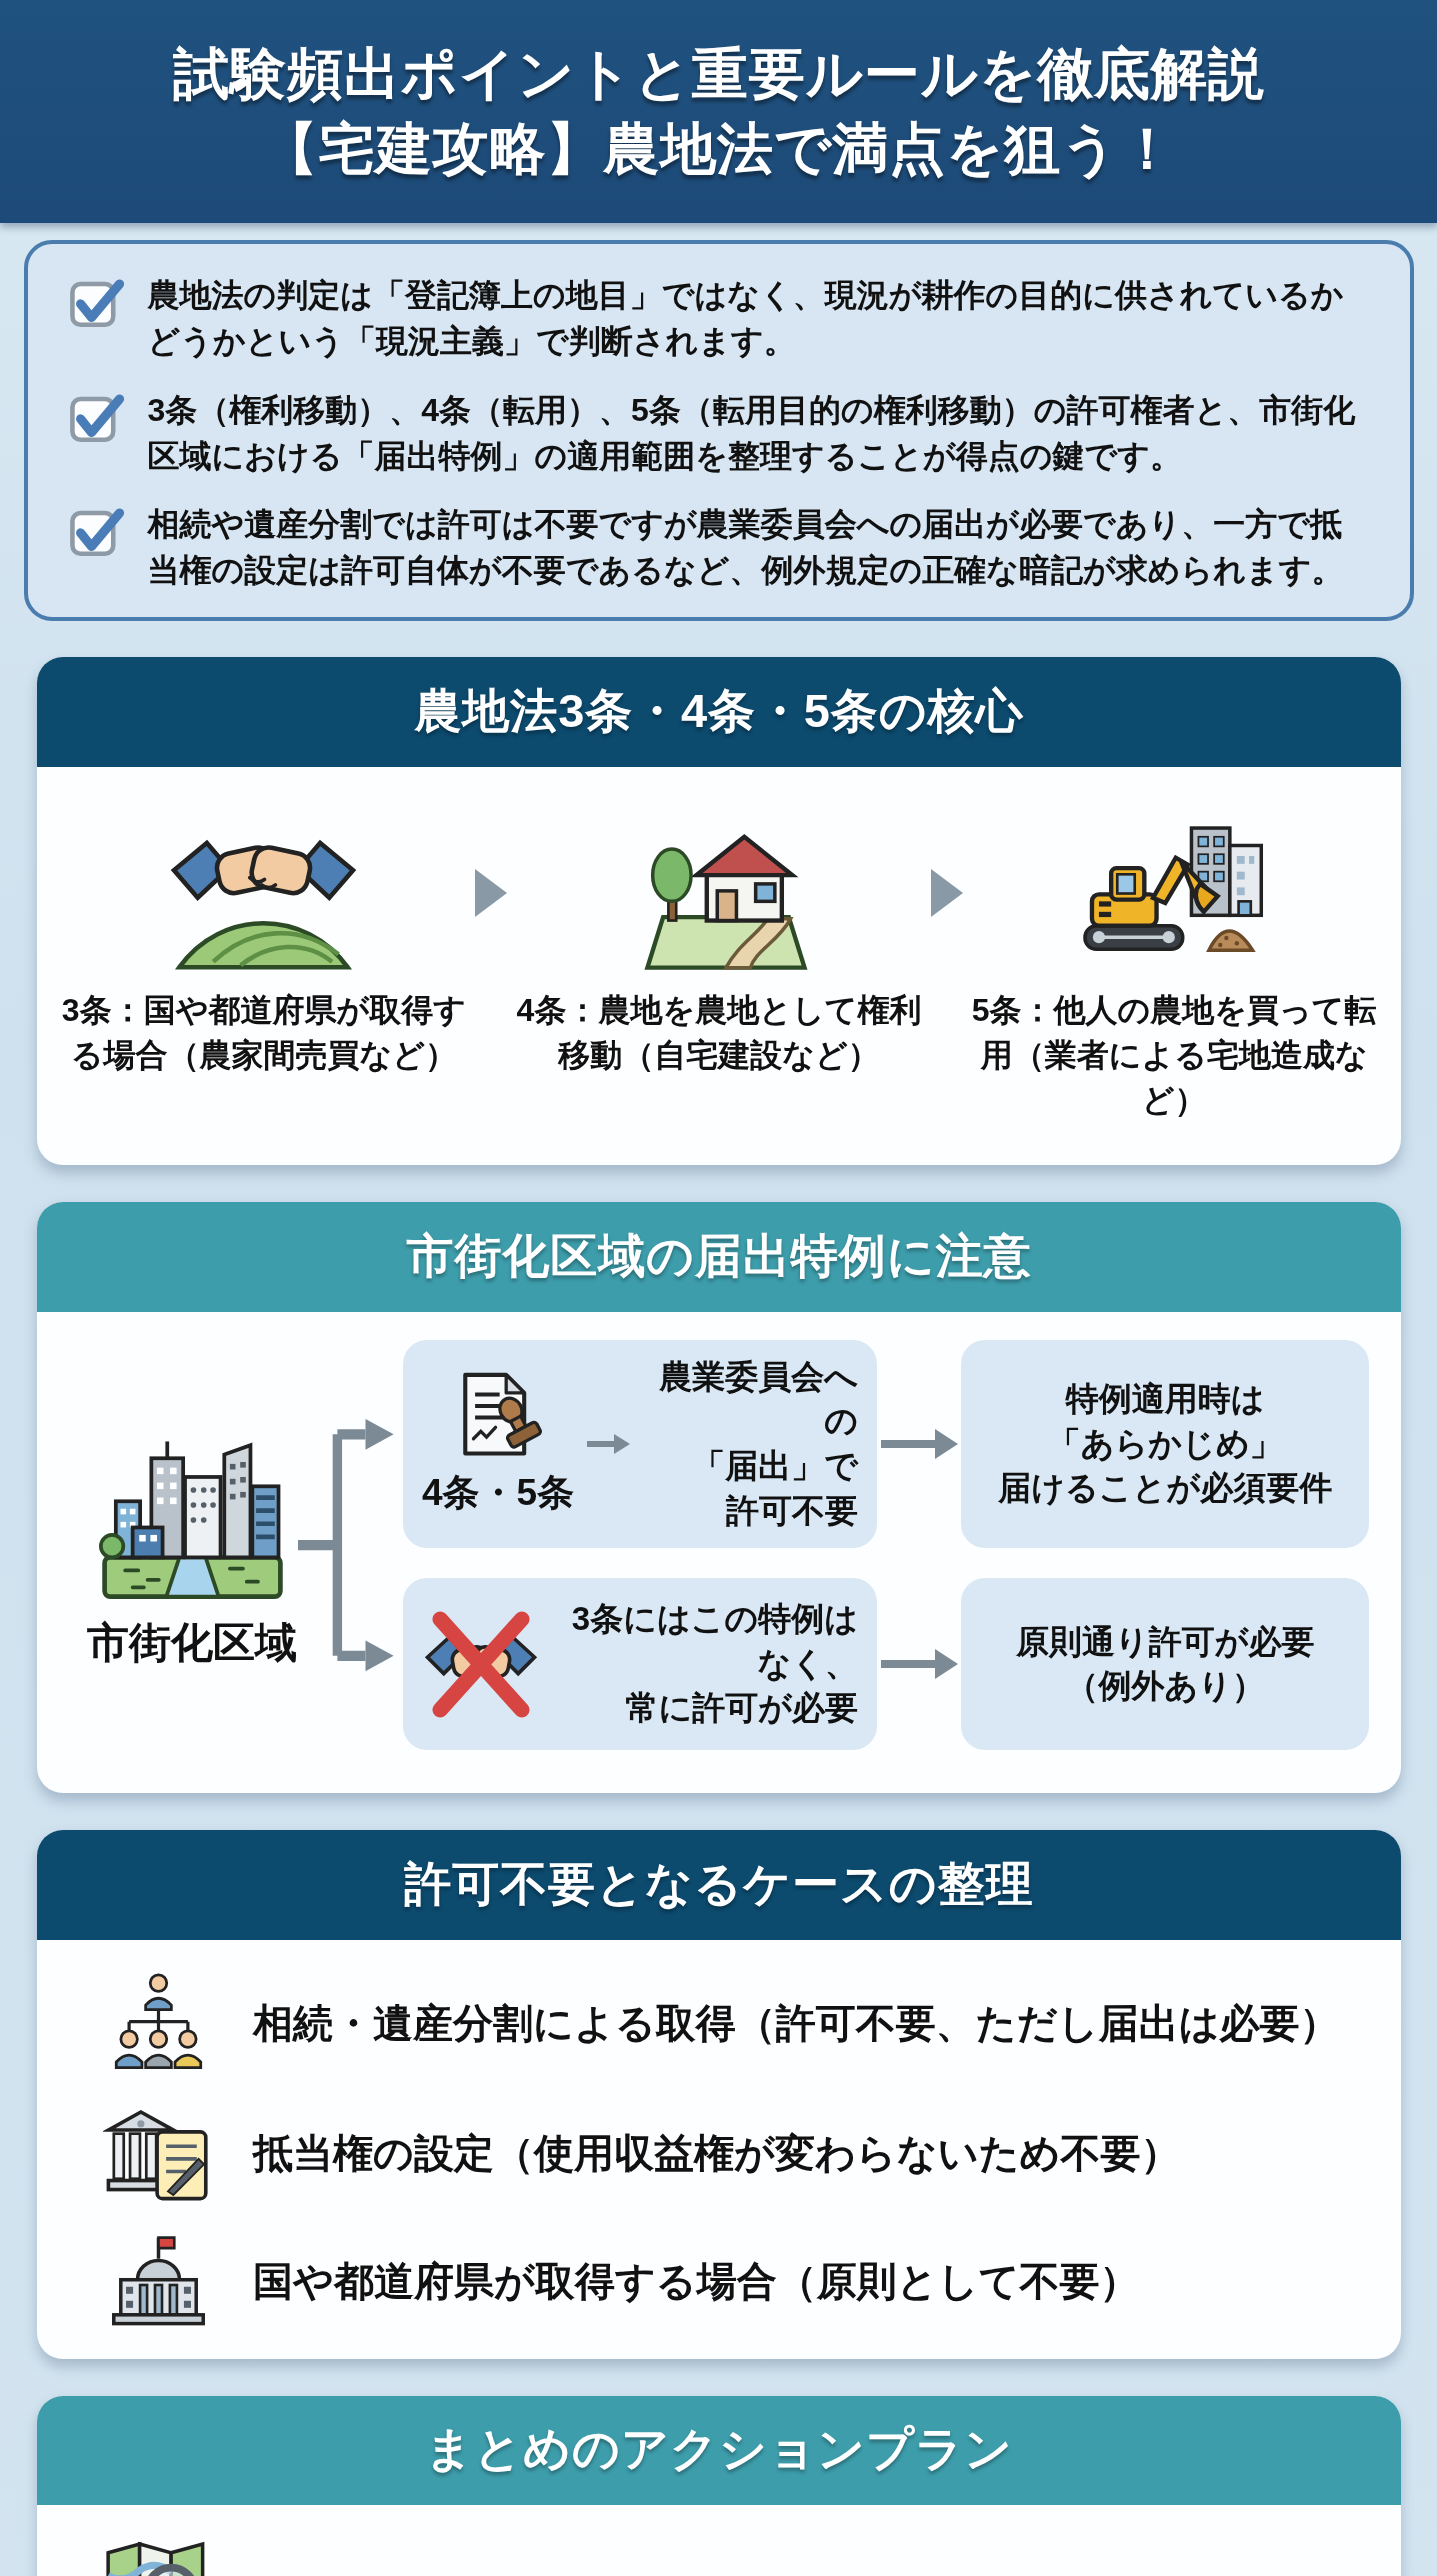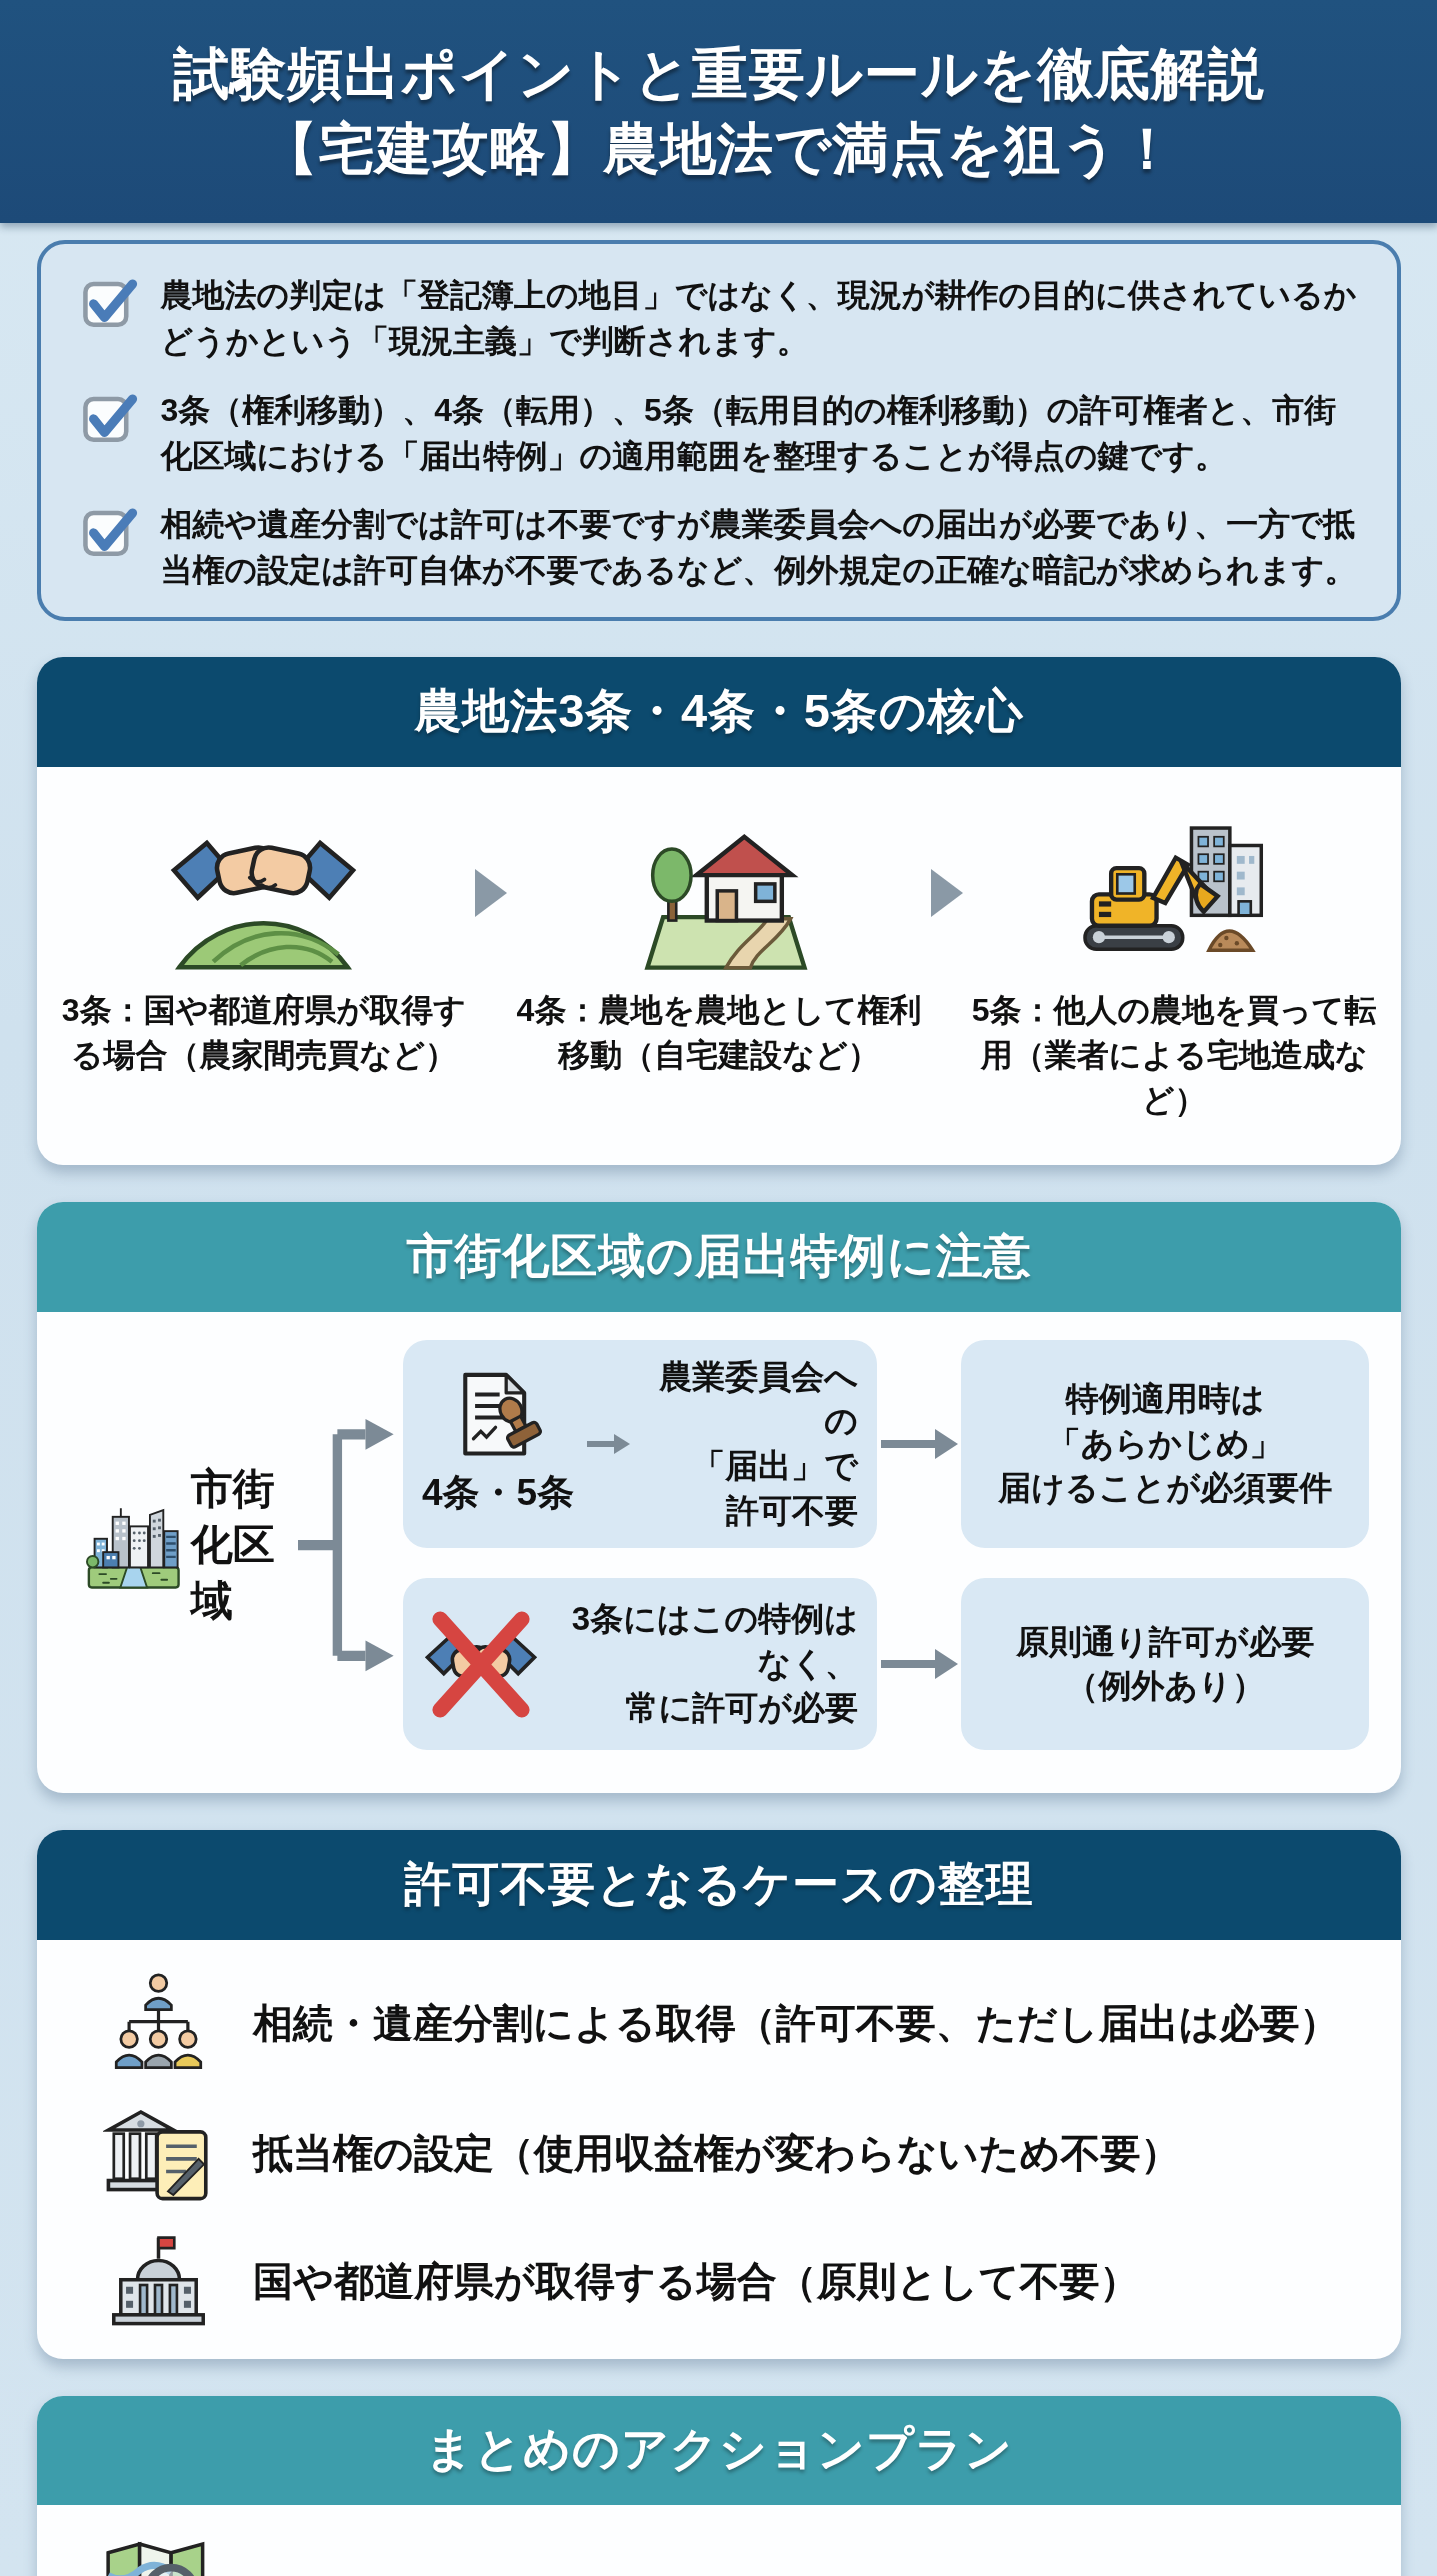--- a/index.html
+++ b/index.html
@@ -15,21 +15,21 @@
     height:223px; background: linear-gradient(180deg,#20527f 0%, #1d4a78 100%);
     display:flex; flex-direction:column; align-items:center; justify-content:center; gap:11.2px;
     box-shadow: 0 4.7px 7.5px rgba(20,50,80,.35);
   }
   .banner .t {
     color:#fff; font-size:56px; font-weight:800; letter-spacing:0.9px; line-height:1.15;
     text-shadow: 0 3.7px 3.7px rgba(0,0,0,.4);
   }
   
   .checklist {
-    margin:17px 37px 36px; border:4.7px solid #4a7dae; border-radius:28px;
+    margin:17px 24px 36px; border:4.7px solid #4a7dae; border-radius:28px;
     background:#d7e6f2; padding:28px 39px 24px;
   }
   .check-item { display:flex; align-items:flex-start; gap:22.5px; margin-bottom:22.5px; }
   .check-item:last-child { margin-bottom:0; }
   .check-item svg { width:58px; height:58px; flex:none; margin-top:1.9px; }
   .check-item p { font-size:32px; font-weight:700; line-height:1.44; }
   
   .card {
     margin:0 37px 37px; background:#fdfeff; border-radius:26px; overflow:hidden;
     box-shadow: 0 7.5px 13px rgba(50,80,110,.28);
@@ -42,21 +42,21 @@
   .card-h.teal { background:#3d9dab; }
   
   .core-row { display:flex; align-items:flex-start; justify-content:center; padding:36px 19px 43px; }
   .core-item { width:423px; display:flex; flex-direction:column; align-items:center; }
   .core-item .cicon { height:170px; display:flex; align-items:flex-end; justify-content:center; }
   .core-item p { margin-top:15px; font-size:32px; font-weight:800; text-align:center; line-height:1.4; }
   .tri { width:0; height:0; border-top:24px solid transparent; border-bottom:24px solid transparent;
          border-left:32px solid #8a99a6; margin:66px 3.7px 0; flex:none; }
   
   .flow-body { display:flex; align-items:center; padding:28px 32px 43px 49px; }
-  .flow-source { width:212px; flex:none; display:flex; flex-direction:row; align-items:center; gap:9.4px; }
+  .flow-source { width:212px; flex:none; display:flex; flex-direction:column; align-items:center; gap:9.4px; }
   .flow-source p { font-size:42px; font-weight:800; }
   .flow-mid { width:105px; flex:none; align-self:stretch; }
   .flow-mid svg { width:105px; height:100%; display:block; }
   .flow-rows { flex:1; display:flex; flex-direction:column; gap:30px; }
   .flow-row { display:flex; }
   .fbox { background:#d9e8f4; border-radius:24px; padding:15px 19px; min-height:172px;
           display:flex; align-items:center; justify-content:center; }
   .fbox.input { flex:1.18; gap:9.4px; }
   .fbox.result { flex:1; font-size:33px; font-weight:800; text-align:center; line-height:1.35; white-space:pre-line; }
   .fb-col { display:flex; flex-direction:column; align-items:center; gap:8px; flex:none; }

